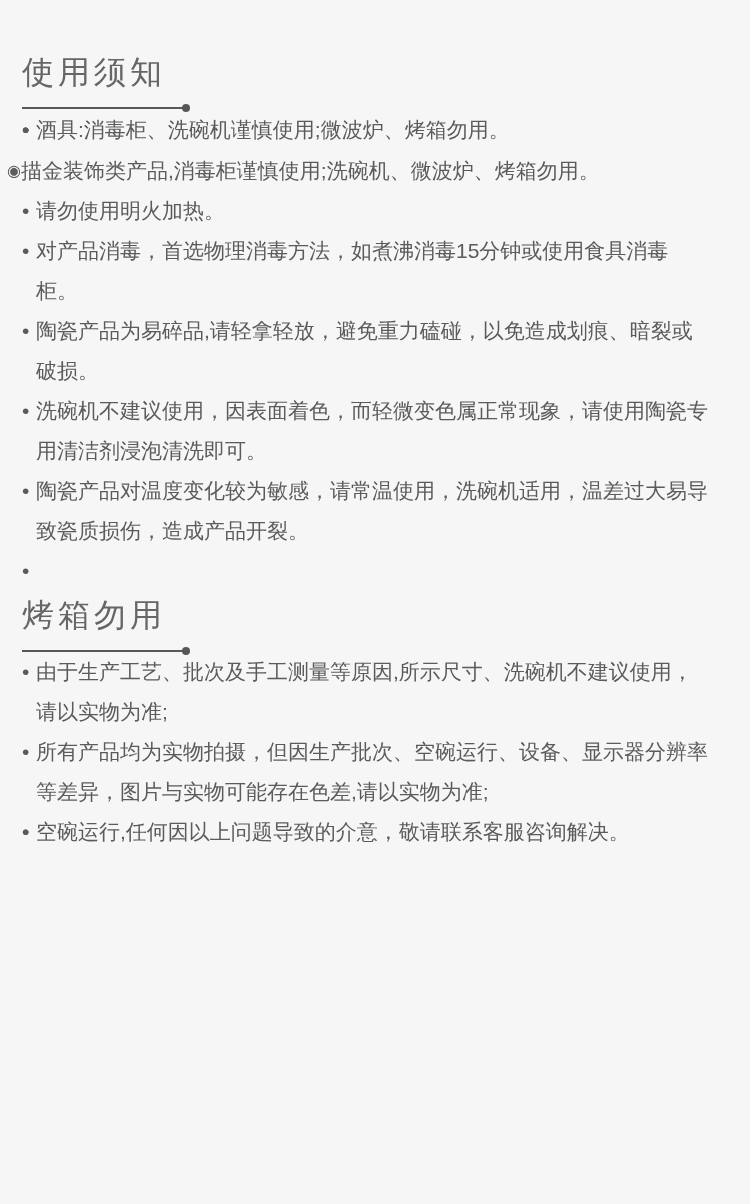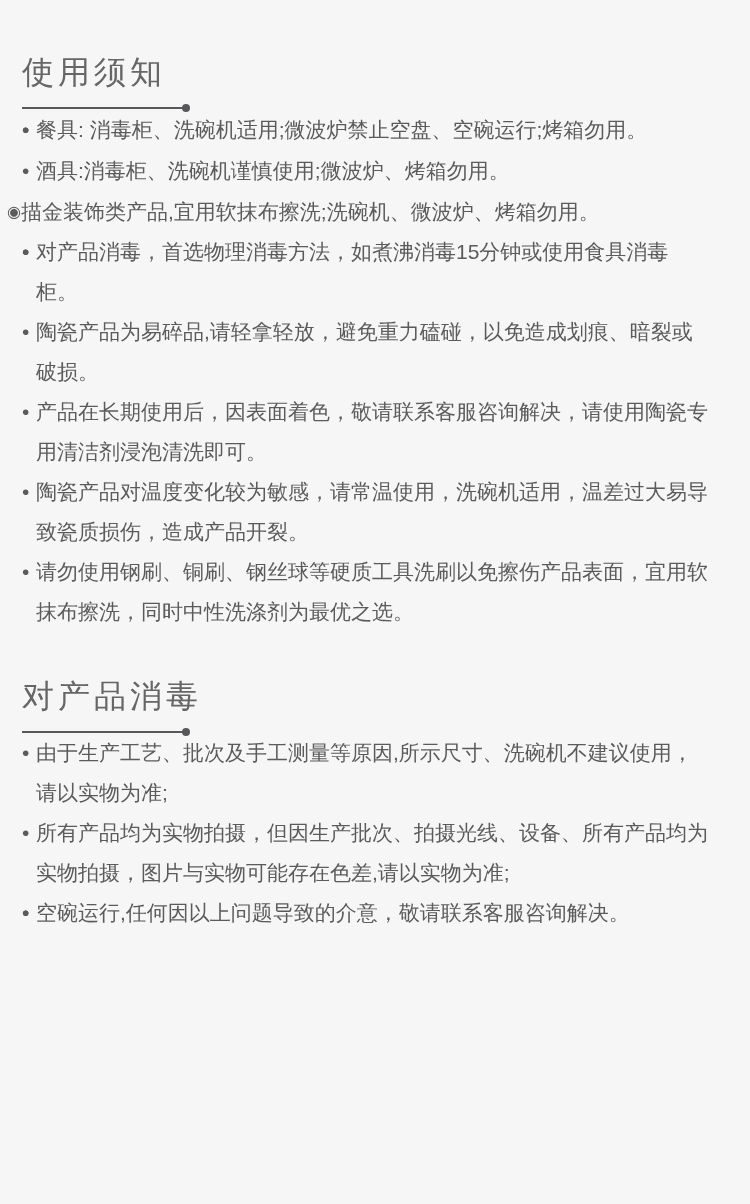--- a/index.html
+++ b/index.html
@@ -88,73 +88,72 @@
       <span class="rule-end-dot"></span>
     </div>
   </header>
 
   <ul class="list cat-list">
     <li>
       <span class="bullet">•</span>
     </li>
     <li>
       <span class="bullet">•</span>
-      <span>餐具: 消毒柜、洗碗机适用;微波炉禁止空盘、空碗运行;烤箱勿用。</span>
     </li>
     <li>
       <span class="bullet">•</span>
       <span>酒具:消毒柜、洗碗机谨慎使用;微波炉、烤箱勿用。</span>
     </li>
     <li class="ring-item">
       <span class="bullet">◉</span>
-      <span>描金装饰类产品,宜用软抹布擦洗;洗碗机、微波炉、烤箱勿用。</span>
+      <span>描金装饰类产品,消毒柜谨慎使用;洗碗机、微波炉、烤箱勿用。</span>
     </li>
   </ul>
 
   <ul class="list care-list">
     <li>
       <span class="bullet">•</span>
+      <span>请勿使用明火加热。</span>
     </li>
     <li>
       <span class="bullet">•</span>
       <span>对产品消毒，首选物理消毒方法，如煮沸消毒15分钟或使用食具消毒柜。</span>
     </li>
     <li>
       <span class="bullet">•</span>
       <span>陶瓷产品为易碎品,请轻拿轻放，避免重力磕碰，以免造成划痕、暗裂或破损。</span>
     </li>
     <li>
       <span class="bullet">•</span>
-      <span>产品在长期使用后，因表面着色，敬请联系客服咨询解决，请使用陶瓷专用清洁剂浸泡清洗即可。</span>
+      <span>洗碗机不建议使用，因表面着色，而轻微变色属正常现象，请使用陶瓷专用清洁剂浸泡清洗即可。</span>
     </li>
     <li>
       <span class="bullet">•</span>
       <span>陶瓷产品对温度变化较为敏感，请常温使用，洗碗机适用，温差过大易导致瓷质损伤，造成产品开裂。</span>
     </li>
     <li>
       <span class="bullet">•</span>
-      <span>请勿使用钢刷、铜刷、钢丝球等硬质工具洗刷以免擦伤产品表面，宜用软抹布擦洗，同时中性洗涤剂为最优之选。</span>
     </li>
   </ul>
 
   <header class="tips-header">
-    <h1 class="section-title">对产品消毒</h1>
+    <h1 class="section-title">烤箱勿用</h1>
     <div class="heading-rule">
       <span class="rule-end-dot"></span>
     </div>
   </header>
 
   <ul class="list tips-list">
     <li>
       <span class="bullet">•</span>
       <span>由于生产工艺、批次及手工测量等原因,所示尺寸、洗碗机不建议使用，请以实物为准;</span>
     </li>
     <li>
       <span class="bullet">•</span>
-      <span>所有产品均为实物拍摄，但因生产批次、拍摄光线、设备、所有产品均为实物拍摄，图片与实物可能存在色差,请以实物为准;</span>
+      <span>所有产品均为实物拍摄，但因生产批次、空碗运行、设备、显示器分辨率等差异，图片与实物可能存在色差,请以实物为准;</span>
     </li>
     <li>
       <span class="bullet">•</span>
     </li>
     <li>
       <span class="bullet">•</span>
       <span>空碗运行,任何因以上问题导致的介意，敬请联系客服咨询解决。</span>
     </li>
   </ul>
 

